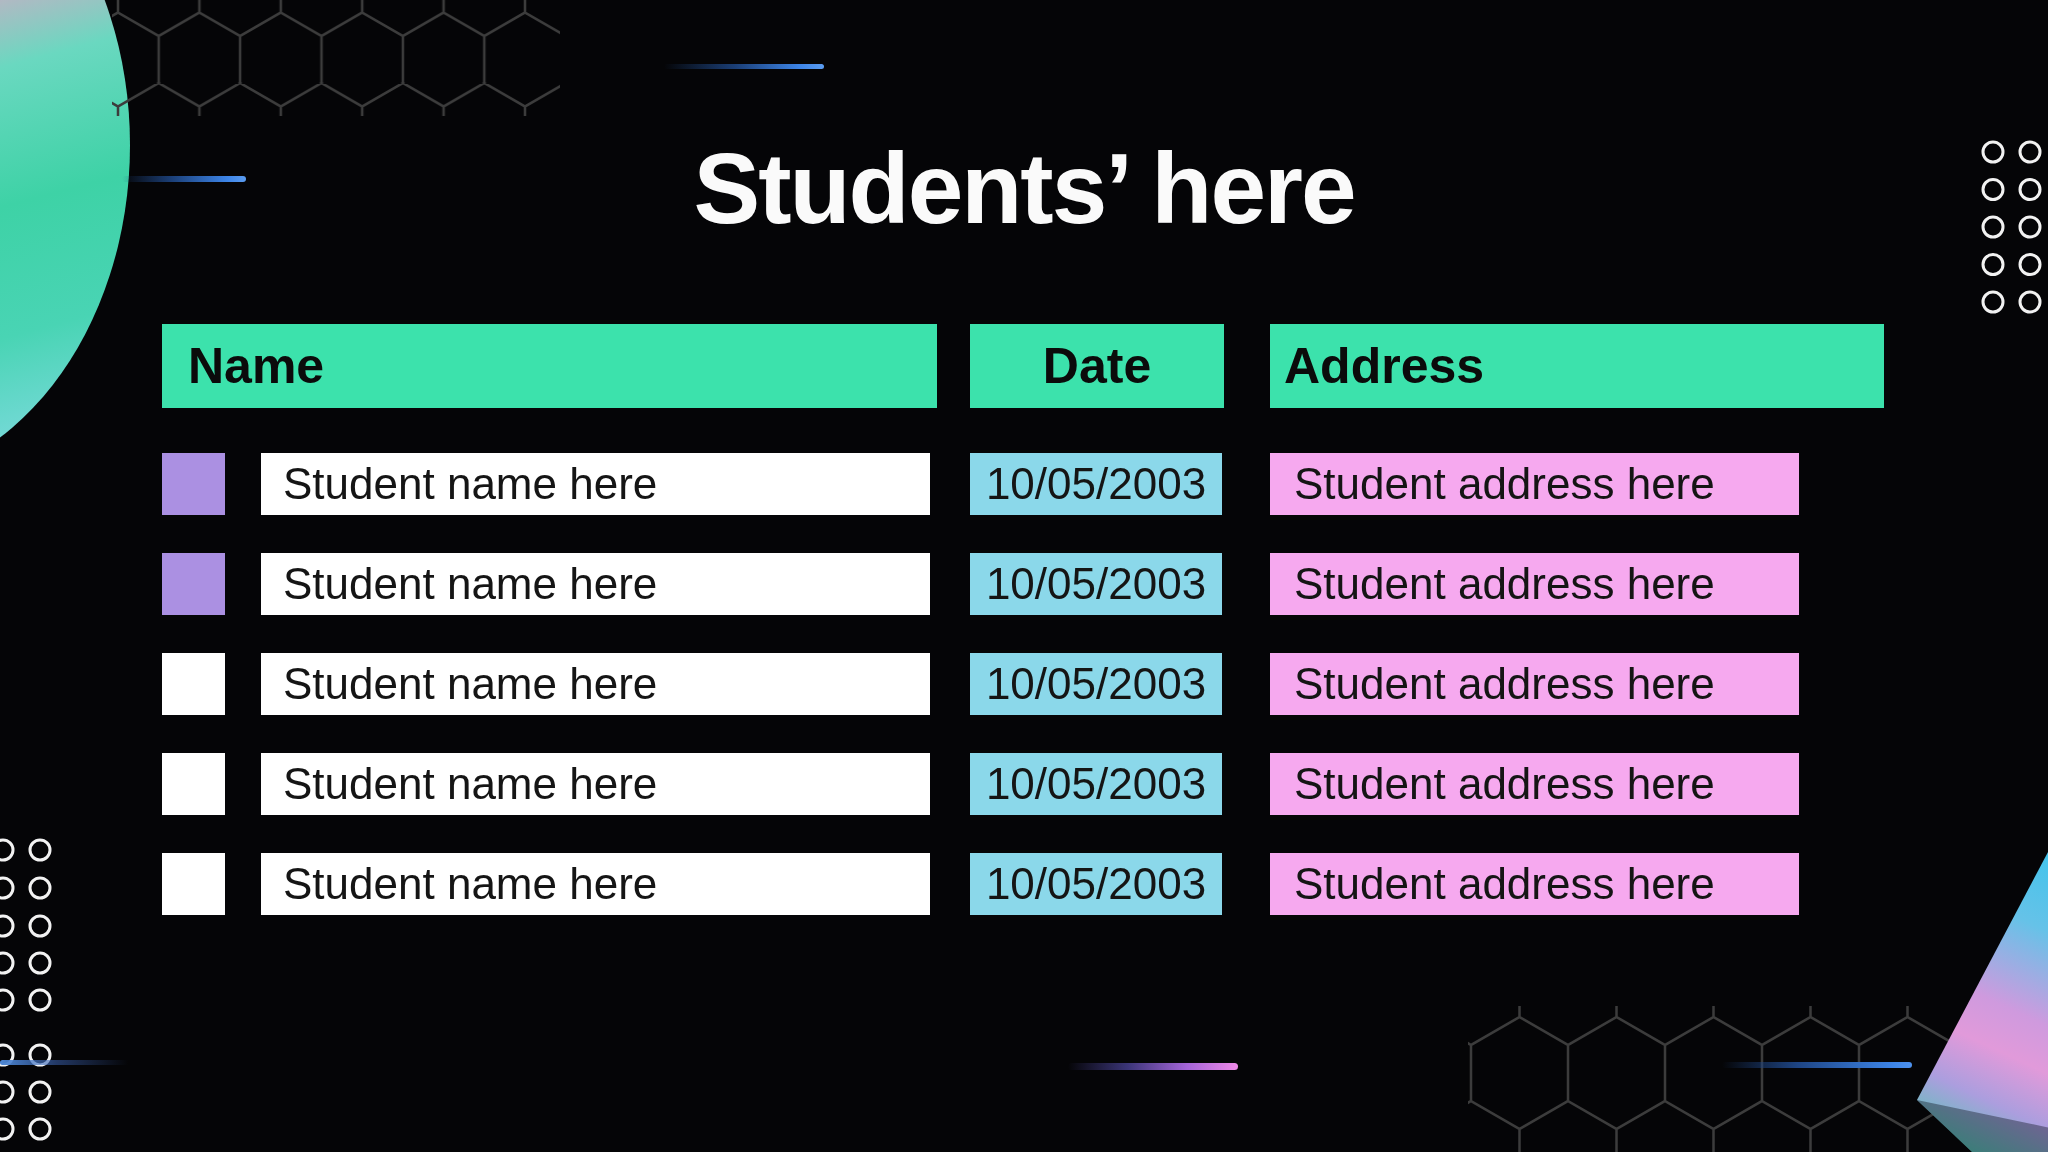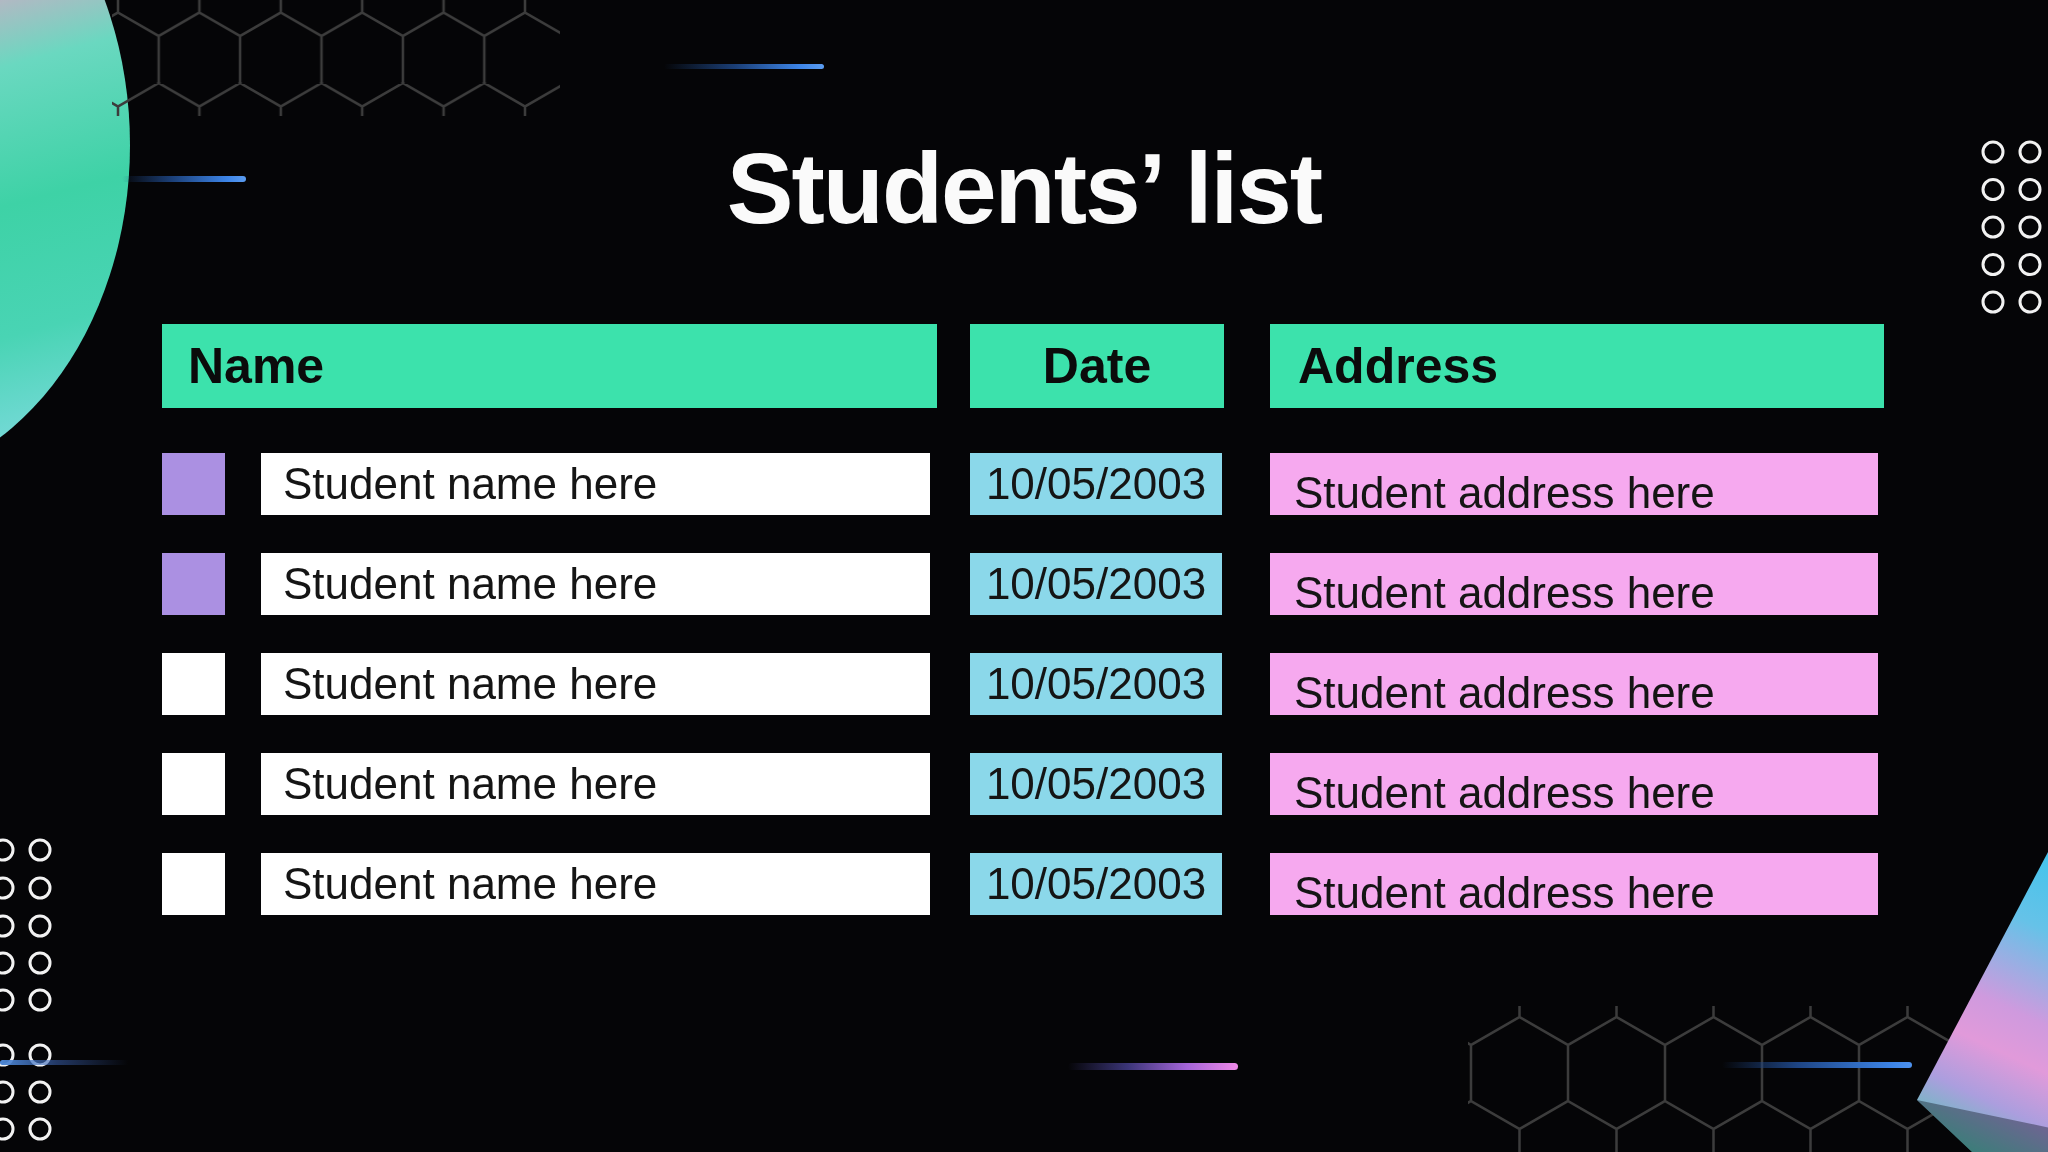--- a/index.html
+++ b/index.html
@@ -59,34 +59,34 @@
 
   
   .hdr{
     position:absolute;top:324px;height:84px;display:flex;align-items:center;
     color:#0b0b0b;font-size:50px;font-weight:700;
   }
   .hdr-name{left:162px;width:775px;padding-left:0;}
   .hdr-name span{margin-left:26px;}
   .hdr-date{left:970px;width:254px;justify-content:center;}
   .hdr-address{left:1270px;width:614px;}
-  .hdr-address span{margin-left:28px;}
+  .hdr-address span{margin-left:14px;}
 
   .row{position:absolute;left:0;width:2048px;height:62px;}
   .row1{top:453px;} .row2{top:553px;} .row3{top:653px;} .row4{top:753px;} .row5{top:853px;}
 
   .marker{position:absolute;left:162px;top:0;width:63px;height:62px;}
   .cell{
     position:absolute;top:0;height:62px;display:flex;align-items:center;
     color:#151515;font-size:44px;line-height:1;
   }
   .cell-name{left:261px;width:669px;}
   .cell-name span{margin-left:22px;}
   .cell-date{left:970px;width:252px;justify-content:center;}
-  .cell-address{left:1270px;width:608px;align-items:flex-end;}
+  .cell-address{left:1270px;width:529px;}
   .cell-address span{margin-left:24px;}
 </style>
 </head>
 <body>
 
 <div class="canvas">
 
   <div class="blob"></div>
 
   <svg class="hexsvg hex-tl" width="448" height="116">
@@ -155,21 +155,21 @@
         <circle cx="50" cy="291" r="10"></circle>
     </g>
   </svg>
 
   <div class="line line-top"></div>
   <div class="line line-left"></div>
   <div class="line line-pink"></div>
   <div class="line line-br"></div>
   <div class="line line-blfaint"></div>
 
-  <div class="title">Students’ list</div>
+  <div class="title">Students’ here</div>
 
   <div class="hdr hdr-name" style="background: rgb(60, 226, 172);">
     <span>Name</span>
   </div>
   <div class="hdr hdr-date" style="background: rgb(60, 226, 172); text-align: right;">
     <span>Date</span>
   </div>
   <div class="hdr hdr-address" style="background: rgb(60, 226, 172);">
     <span>Address</span>
   </div>

